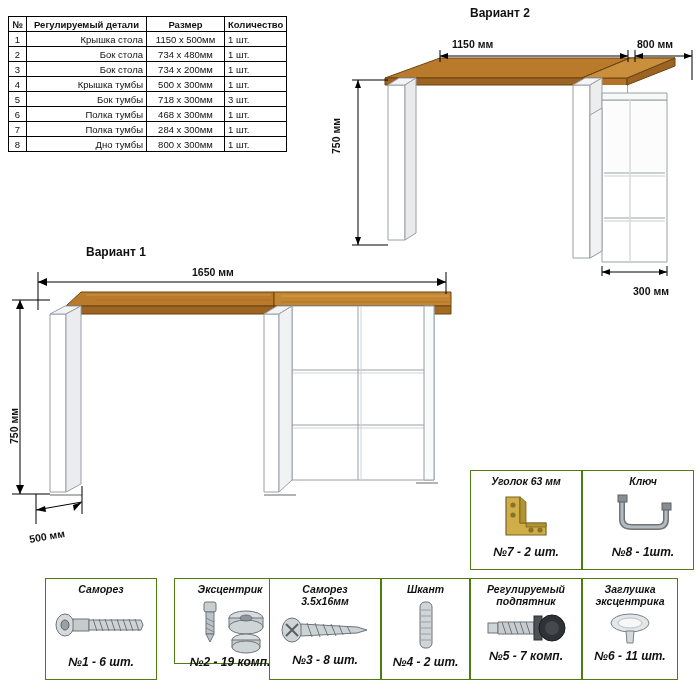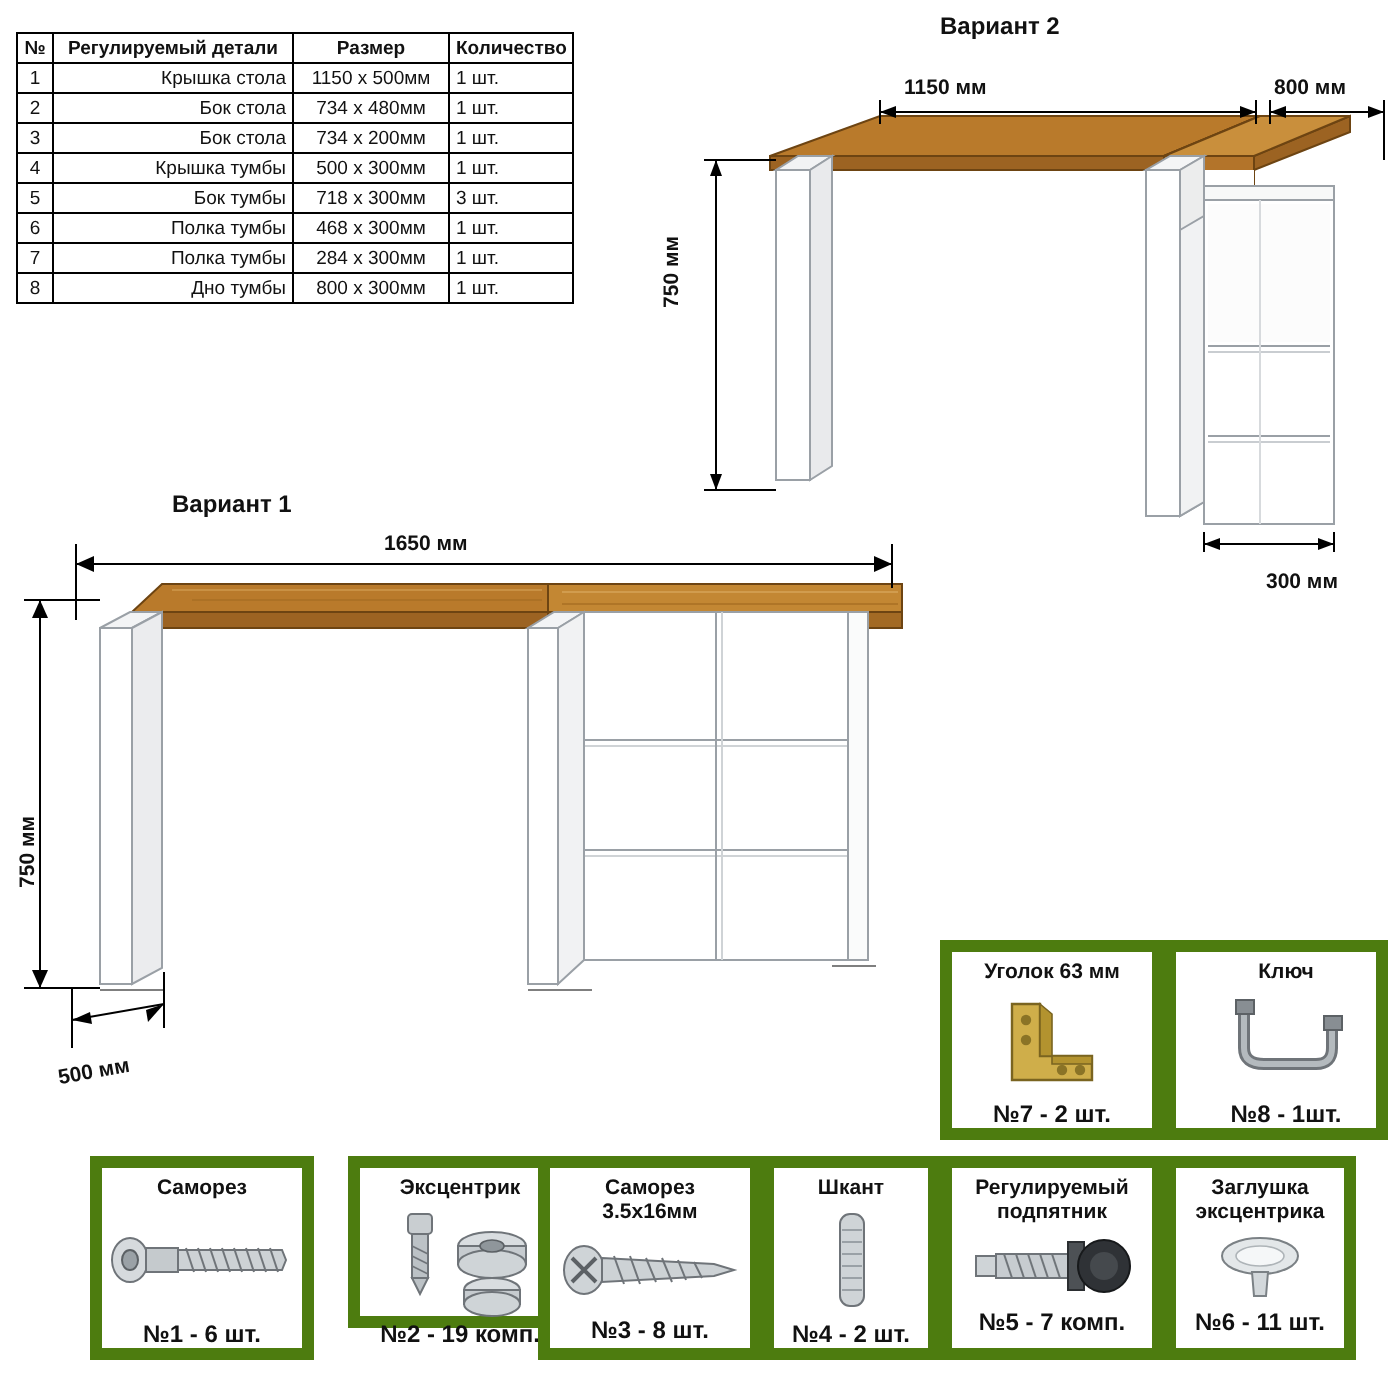--- a/index.html
+++ b/index.html
@@ -27,21 +27,21 @@
 
   
   .variant-title{font-weight:bold;font-size:12px;}
   #title-v2{left:470px;top:6px;}
   #title-v1{left:86px;top:245px;}
   .dim-label{font-size:10.5px;font-weight:bold;}
   .dim-label.vert{writing-mode:vertical-rl;transform:rotate(180deg);}
   svg{display:block;overflow:visible;}
 
   
-  .hw-box{border:6px solid #4d7c0f;box-sizing:border-box;background:#fff;}
+  .hw-box{border:1px solid #4d7c0f;box-sizing:border-box;background:#fff;font-style:italic;}
   .hw-title{font-size:10.5px;font-weight:bold;text-align:center;line-height:1.15;padding-top:4px;}
   .hw-caption{font-size:12px;font-weight:bold;text-align:center;}
   .hw-art{display:flex;align-items:center;justify-content:center;}
 </style>
 </head>
 <body>
 
 <table class="abs" id="parts-table">
   <thead>
     <tr>

